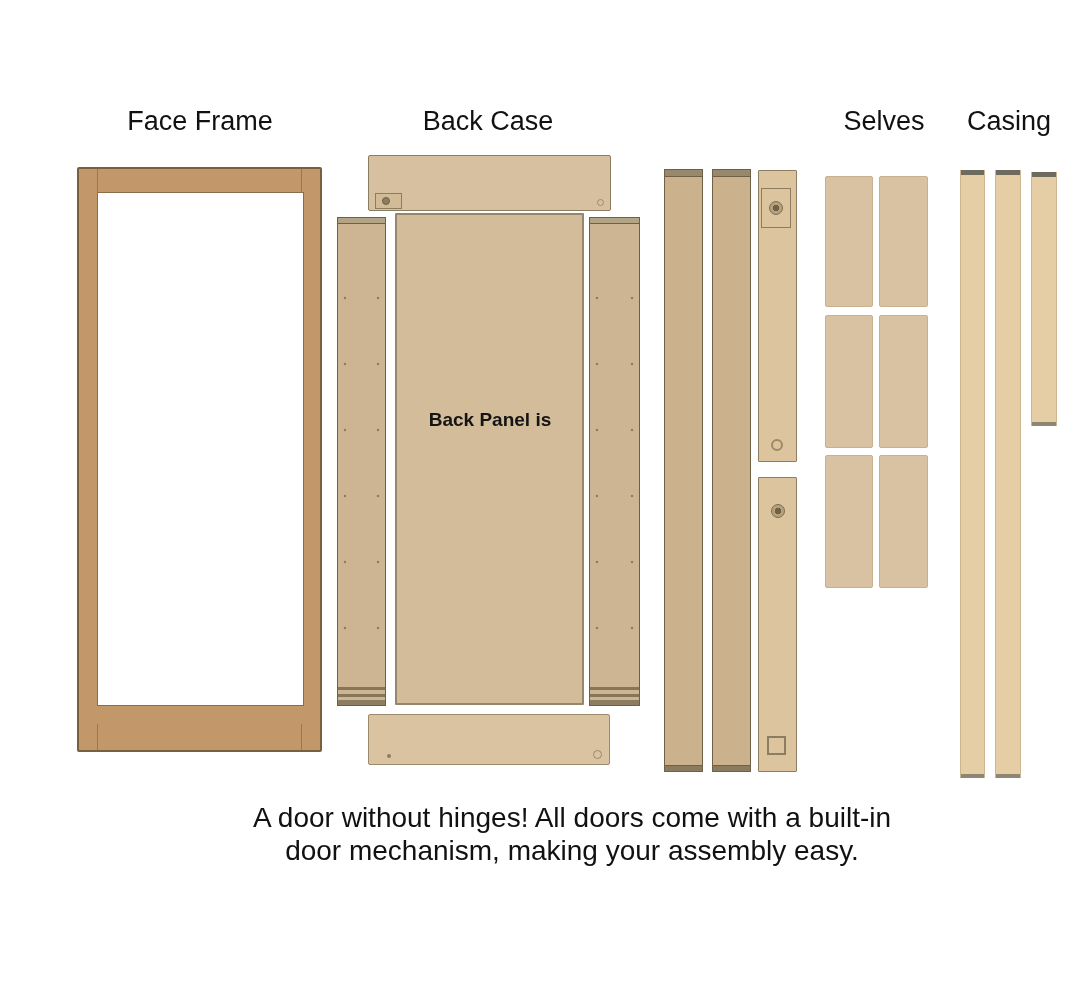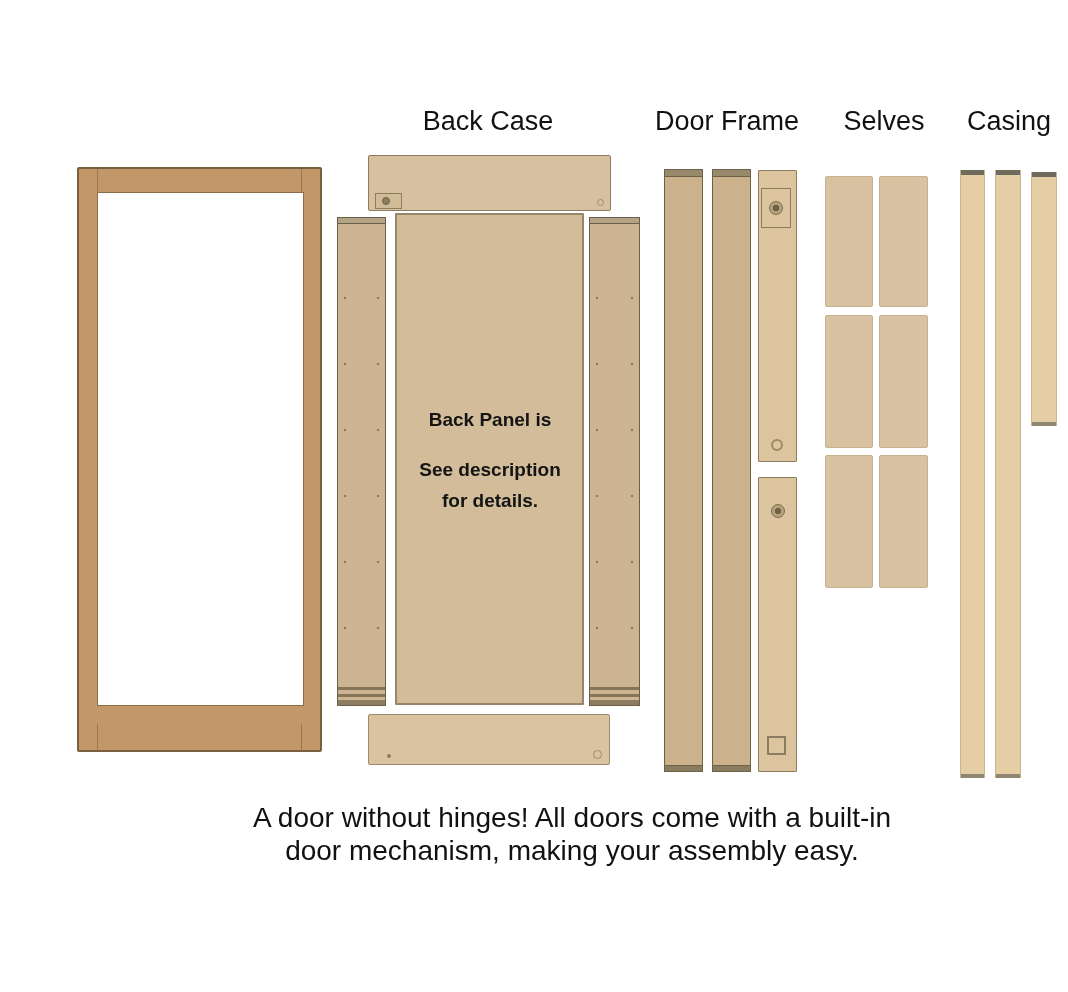--- a/index.html
+++ b/index.html
@@ -153,22 +153,22 @@
   .caption{
     position:absolute;left:72px;top:801px;width:1000px;text-align:center;
     font-size:28px;line-height:33px;color:#111111;
   }
 </style>
 </head>
 <body>
 
 <div id="canvas">
 
+  <div class="section-label" style="left:90px;top:105px;width:220px;">Face Frame</div>
   <div class="section-label" style="left:378px;top:105px;width:220px;">Back Case</div>
-  <div class="section-label" style="left:617px;top:105px;width:220px;">Door Frame</div>
   <div class="section-label" style="left:814px;top:105px;width:140px;">Selves</div>
   <div class="section-label" style="left:939px;top:105px;width:140px;">Casing</div>
 
   <div class="piece face-frame">
     <div class="window"></div>
     <div class="ff-seam tl"></div>
     <div class="ff-seam tr"></div>
     <div class="ff-seam bl"></div>
     <div class="ff-seam br"></div>
   </div>
@@ -185,24 +185,20 @@
     <div class="holes" style="left:5px;"></div>
     <div class="holes" style="left:38px;"></div>
     <div class="grooves"></div>
   </div>
 
   <div class="piece bc-back-panel"></div>
   <div class="back-note">
     <div class="para1">
       <div>Back Panel is</div>
     </div>
-    <div class="para2">
-      <div>See description</div>
-      <div>for details.</div>
-    </div>
   </div>
 
   <div class="piece bc-side bc-right">
     <div class="cap"></div>
     <div class="holes" style="left:5px;"></div>
     <div class="holes" style="left:40px;"></div>
     <div class="grooves"></div>
   </div>
 
   <div class="piece bc-bottom-panel">

